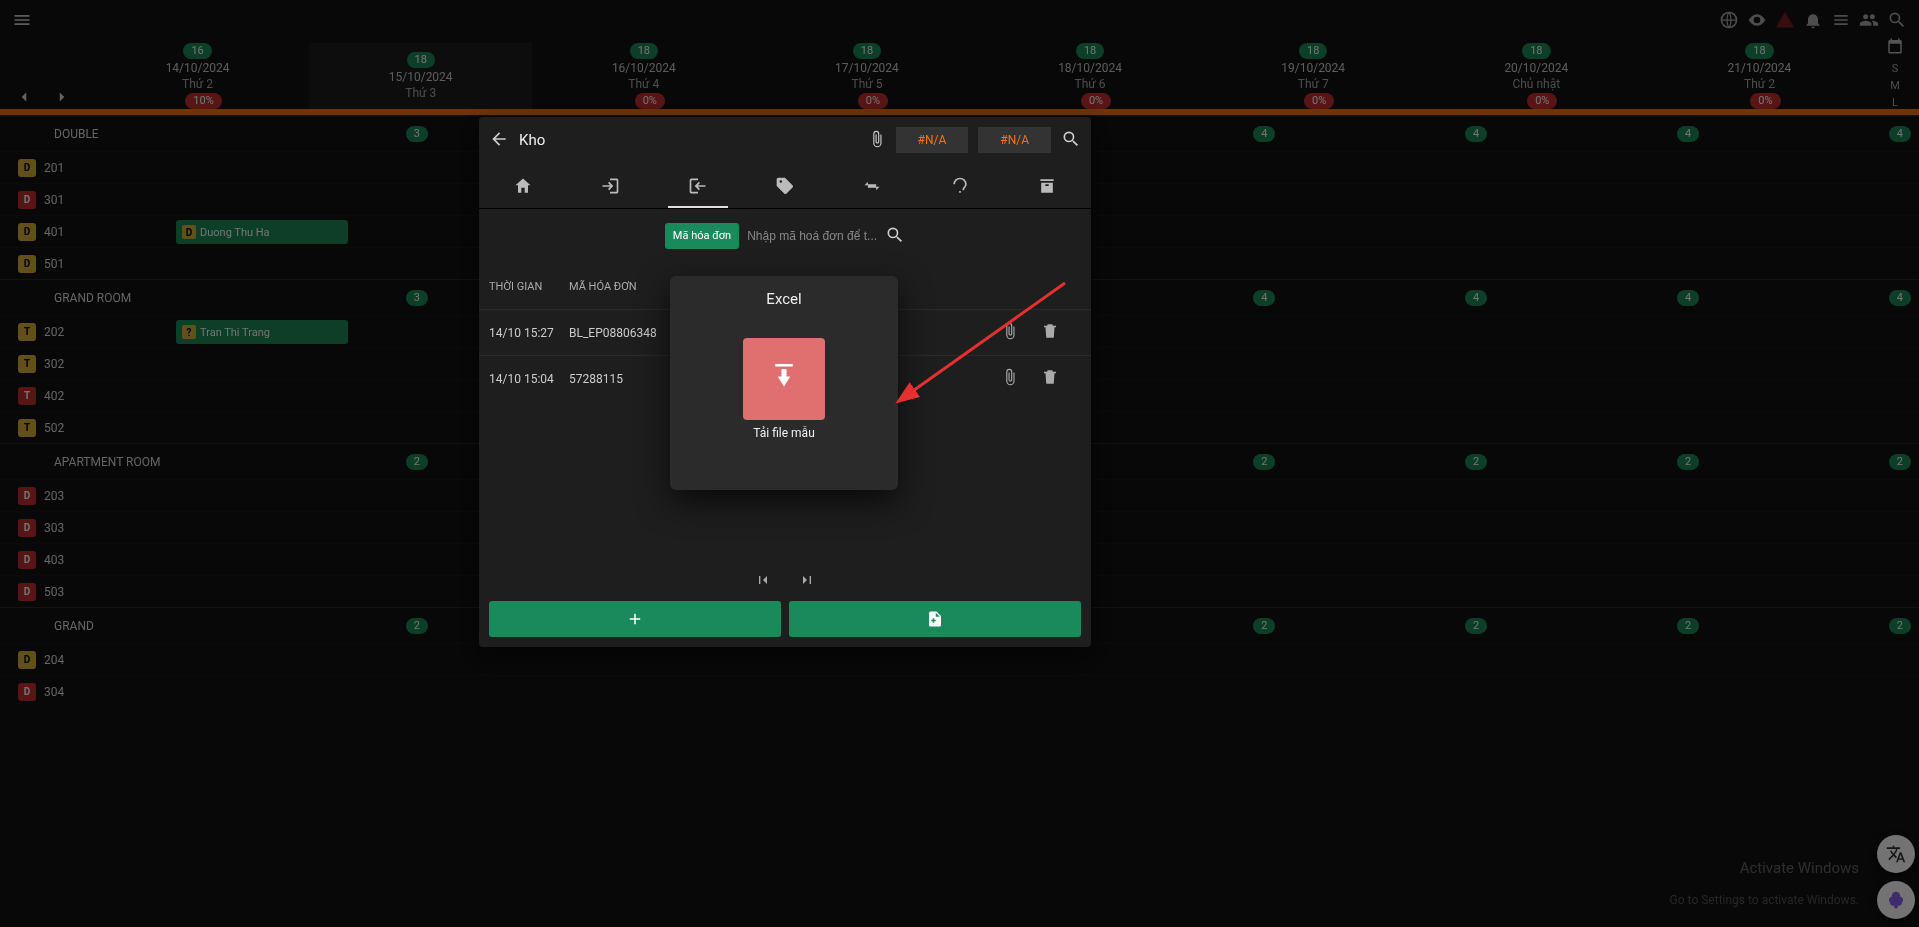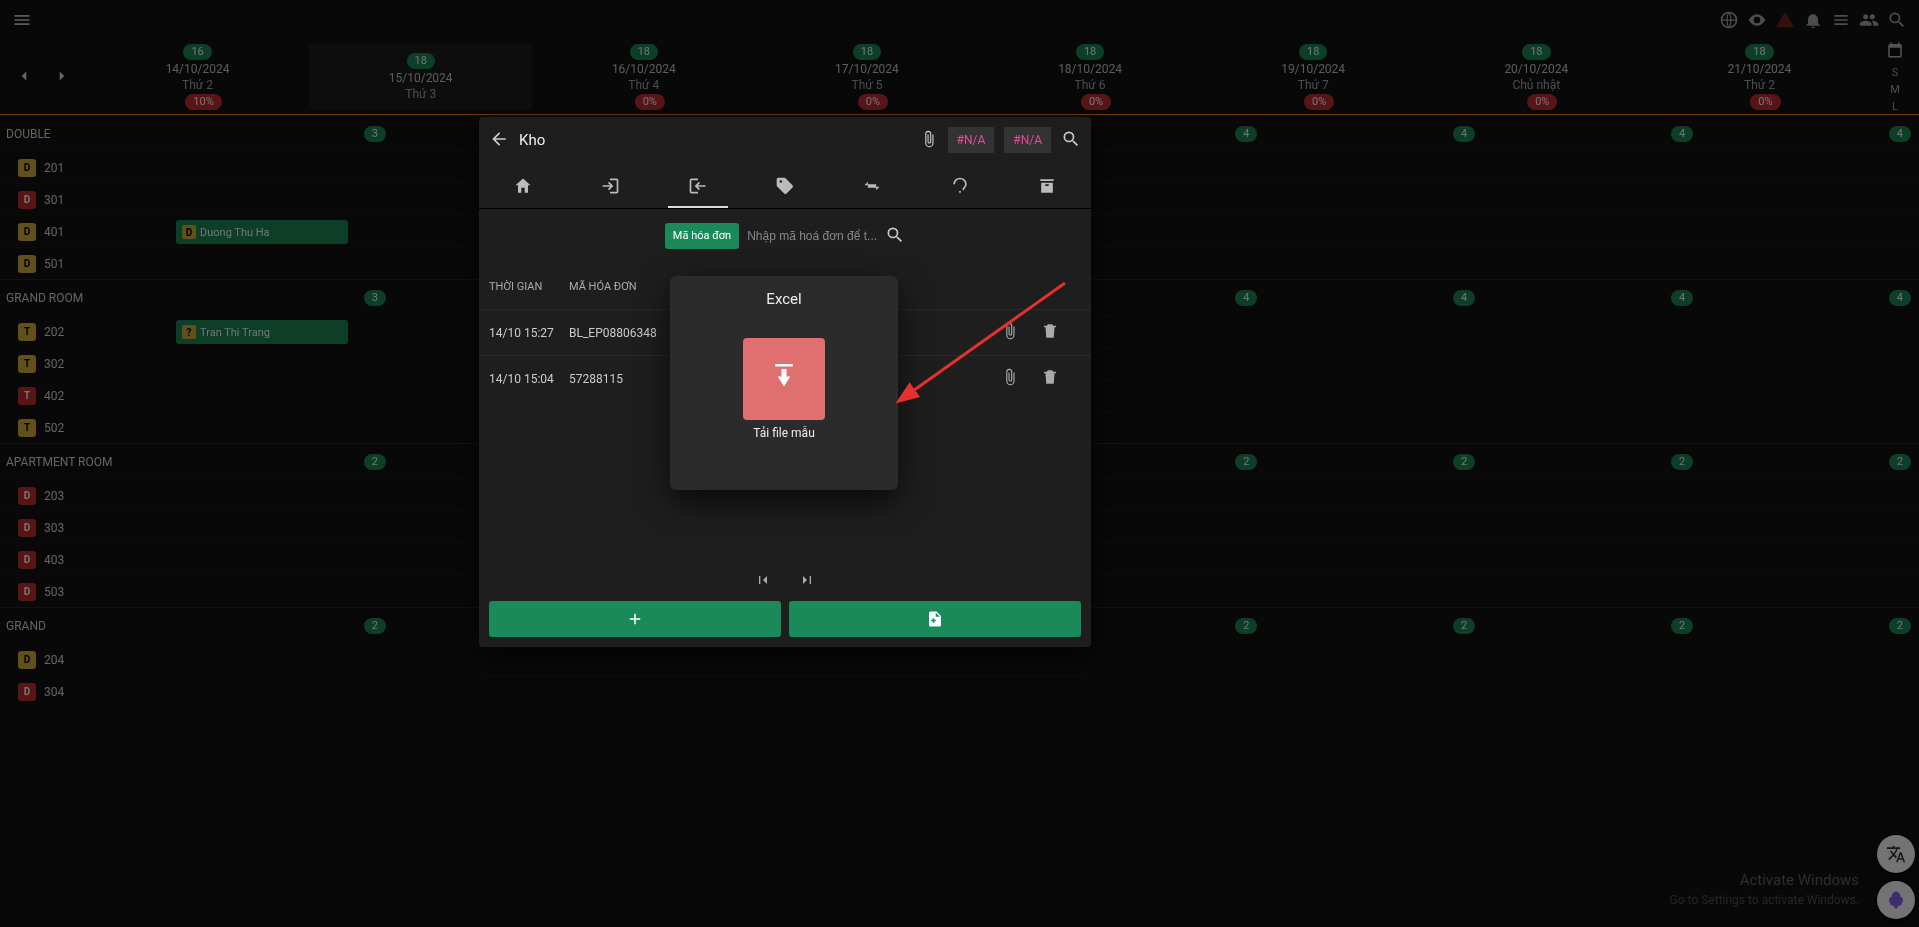--- a/index.html
+++ b/index.html
@@ -4,56 +4,56 @@
 <style>
   * { box-sizing: border-box; margin: 0; padding: 0; }
   html, body { width: 100%; height: 100%; background: #121212; color: #e0e0e0; font-family: Roboto, Arial, sans-serif; font-size: 13px; overflow: hidden; }
   
   .topbar { height: 40px; display: flex; align-items: center; padding: 0 8px; }
   .topbar .spacer { flex: 1; }
   .topbar .icon { width: 28px; height: 28px; display: flex; align-items: center; justify-content: center; color: #bbb; }
   .topbar .icon svg { width: 20px; height: 20px; }
   .topbar .icon.alert svg { fill: #7a1f1f; }
   
-  .datestrip { height: 75px; display: flex; align-items: center; border-bottom: 1px solid #f97316; }
+  .datestrip { height: 75px; display: flex; align-items: flex-end; border-bottom: 6px solid #f97316; }
   .navarrows { width: 86px; display: flex; align-items: center; justify-content: center; gap: 20px; }
   .navarrows svg { width: 18px; height: 18px; fill: #ddd; }
   .daycol { flex: 1; display: flex; flex-direction: column; align-items: center; justify-content: center; gap: 2px; position: relative; }
   .daycol.today { background: #1e1e1e; }
   .chip { display: inline-block; padding: 0 8px; border-radius: 9px; font-size: 11px; line-height: 16px; color: #fff; }
   .chip.green { background: #1b8a5a; }
   .chip.red   { background: #c53030; margin-left: 12px; }
   .daydate { font-size: 12px; color: #ccc; }
   .dayname { font-size: 12px; color: #aaa; }
   .rightcol { width: 48px; display: flex; flex-direction: column; align-items: center; justify-content: center; gap: 4px; font-size: 11px; color: #aaa; }
   .rightcol svg { width: 18px; height: 18px; fill: #bbb; }
   
   .grid { position: absolute; top: 115px; left: 0; right: 0; bottom: 0; overflow-y: auto; }
-  .catrow { height: 36px; display: flex; align-items: center; border-top: 1px solid #2a2a2a; }
+  .catrow { height: 36px; display: flex; align-items: center; border-top: 1px solid #2a2a2a; padding-left: 48px; }
   .catrow .catlabel { width: 176px; padding-left: 6px; font-size: 12px; color: #ddd; }
   .catrow .catcells { flex: 1; display: flex; }
   .catrow .catcells .cell { flex: 1; display: flex; align-items: center; justify-content: flex-end; padding-right: 8px; }
   .roomrow { height: 32px; display: flex; align-items: center; border-top: 1px solid #1a1a1a; position: relative; }
   .roomrow .roomlabel { width: 176px; padding-left: 18px; display: flex; align-items: center; gap: 8px; font-size: 12px; color: #ddd; }
   .tag { width: 18px; height: 18px; border-radius: 3px; display: flex; align-items: center; justify-content: center; font-size: 10px; font-weight: 700; }
   .tag.D  { background: #c53030; color: #fff; }
   .tag.D2 { background: #d9b23a; color: #000; }
   .tag.T  { background: #d9b23a; color: #000; }
   .tag.T2 { background: #c53030; color: #fff; }
   .booking { position: absolute; height: 24px; top: 4px; border-radius: 3px; display: flex; align-items: center; gap: 4px; padding: 0 6px; font-size: 11px; color: #fff; }
   .booking.green { background: #1b8a5a; }
   .booking .q { background: #d9b23a; color: #000; width: 14px; height: 14px; border-radius: 2px; display: flex; align-items: center; justify-content: center; font-size: 10px; font-weight: 700; }
   
   .dim { position: fixed; inset: 0; background: rgba(0,0,0,0.55); z-index: 50; }
   
   .panel { position: fixed; left: 479px; top: 117px; width: 612px; height: 530px; background: #1e1e1e; border-radius: 4px; z-index: 60; box-shadow: 0 8px 24px rgba(0,0,0,0.6); display: flex; flex-direction: column; }
   .panel-hdr { height: 46px; display: flex; align-items: center; padding: 0 10px; gap: 10px; }
   .panel-hdr .title { font-size: 15px; color: #eee; }
   .panel-hdr .sp { flex: 1; }
-  .na { background: #333; color: #ec4899; padding: 6px 9px; border-radius: 0; font-size: 12px; }
+  .na { background: #333; color: #f97316; padding: 6px 22px; border-radius: 0; font-size: 12px; }
   .panel-tabs { height: 46px; display: flex; align-items: center; justify-content: space-around; border-bottom: 1px solid #000; }
   .panel-tabs .t { width: 60px; display: flex; justify-content: center; }
   .panel-tabs .t svg { width: 20px; height: 20px; fill: #bbb; }
   .panel-tabs .t.active { border-bottom: 2px solid #ddd; padding-bottom: 10px; margin-bottom: -12px; }
   .searchrow { height: 54px; display: flex; align-items: center; justify-content: center; gap: 8px; }
   .searchrow .mbtn { background: #1b8a5a; color: #fff; padding: 6px 8px; border-radius: 3px; font-size: 11px; text-align: center; line-height: 1.2; }
   .searchrow .sinput { width: 130px; background: transparent; border: none; outline: none; color: #ec4899; font-size: 12px; }
   .searchrow .sinput::placeholder { color: #888; }
   .thead, .trow { display: grid; grid-template-columns: 80px 110px 120px 1fr 40px 40px 40px; align-items: center; padding: 0 10px; height: 46px; font-size: 12px; color: #ccc; }
   .thead { color: #aaa; font-size: 11px; }
@@ -69,21 +69,21 @@
   .excel { position: fixed; left: 670px; top: 276px; width: 228px; height: 214px; background: #2b2b2b; border-radius: 6px; z-index: 80; box-shadow: 0 12px 32px rgba(0,0,0,0.7); padding: 14px; text-align: center; }
   .excel .etitle { font-size: 15px; color: #eee; margin-bottom: 18px; }
   .excel .cards { display: flex; gap: 8px; justify-content: center; }
   .ecard { width: 82px; display: flex; flex-direction: column; align-items: center; margin-top: 12px; }
   .ecard .ibox { width: 82px; height: 82px; background: #e07070; border-radius: 4px; display: flex; align-items: center; justify-content: center; }
   .ecard .ibox svg { width: 30px; height: 30px; fill: #fff; }
   .ecard .elabel { font-size: 12px; color: #eee; margin-top: 6px; line-height: 1.2; }
   
   .redarrow { position: fixed; z-index: 90; pointer-events: none; }
   
-  .actwin  { position: fixed; right: 60px; bottom: 38px; color: #666; font-size: 15px; z-index: 40; }
+  .actwin  { position: fixed; right: 60px; bottom: 50px; color: #666; font-size: 15px; z-index: 40; }
   .actwin2 { position: fixed; right: 60px; bottom: 20px; color: #555; font-size: 12px; z-index: 40; }
   
   .fab { position: fixed; right: 4px; width: 38px; height: 38px; border-radius: 50%; background: #111; display: flex; align-items: center; justify-content: center; z-index: 45; box-shadow: 0 2px 6px rgba(0,0,0,0.6); }
   .fab svg { width: 20px; height: 20px; }
   .fab.top { bottom: 54px; background: #fff; }
   .fab.bot { bottom: 8px; background: #fff; }
 </style>
 </head>
 <body>
 

